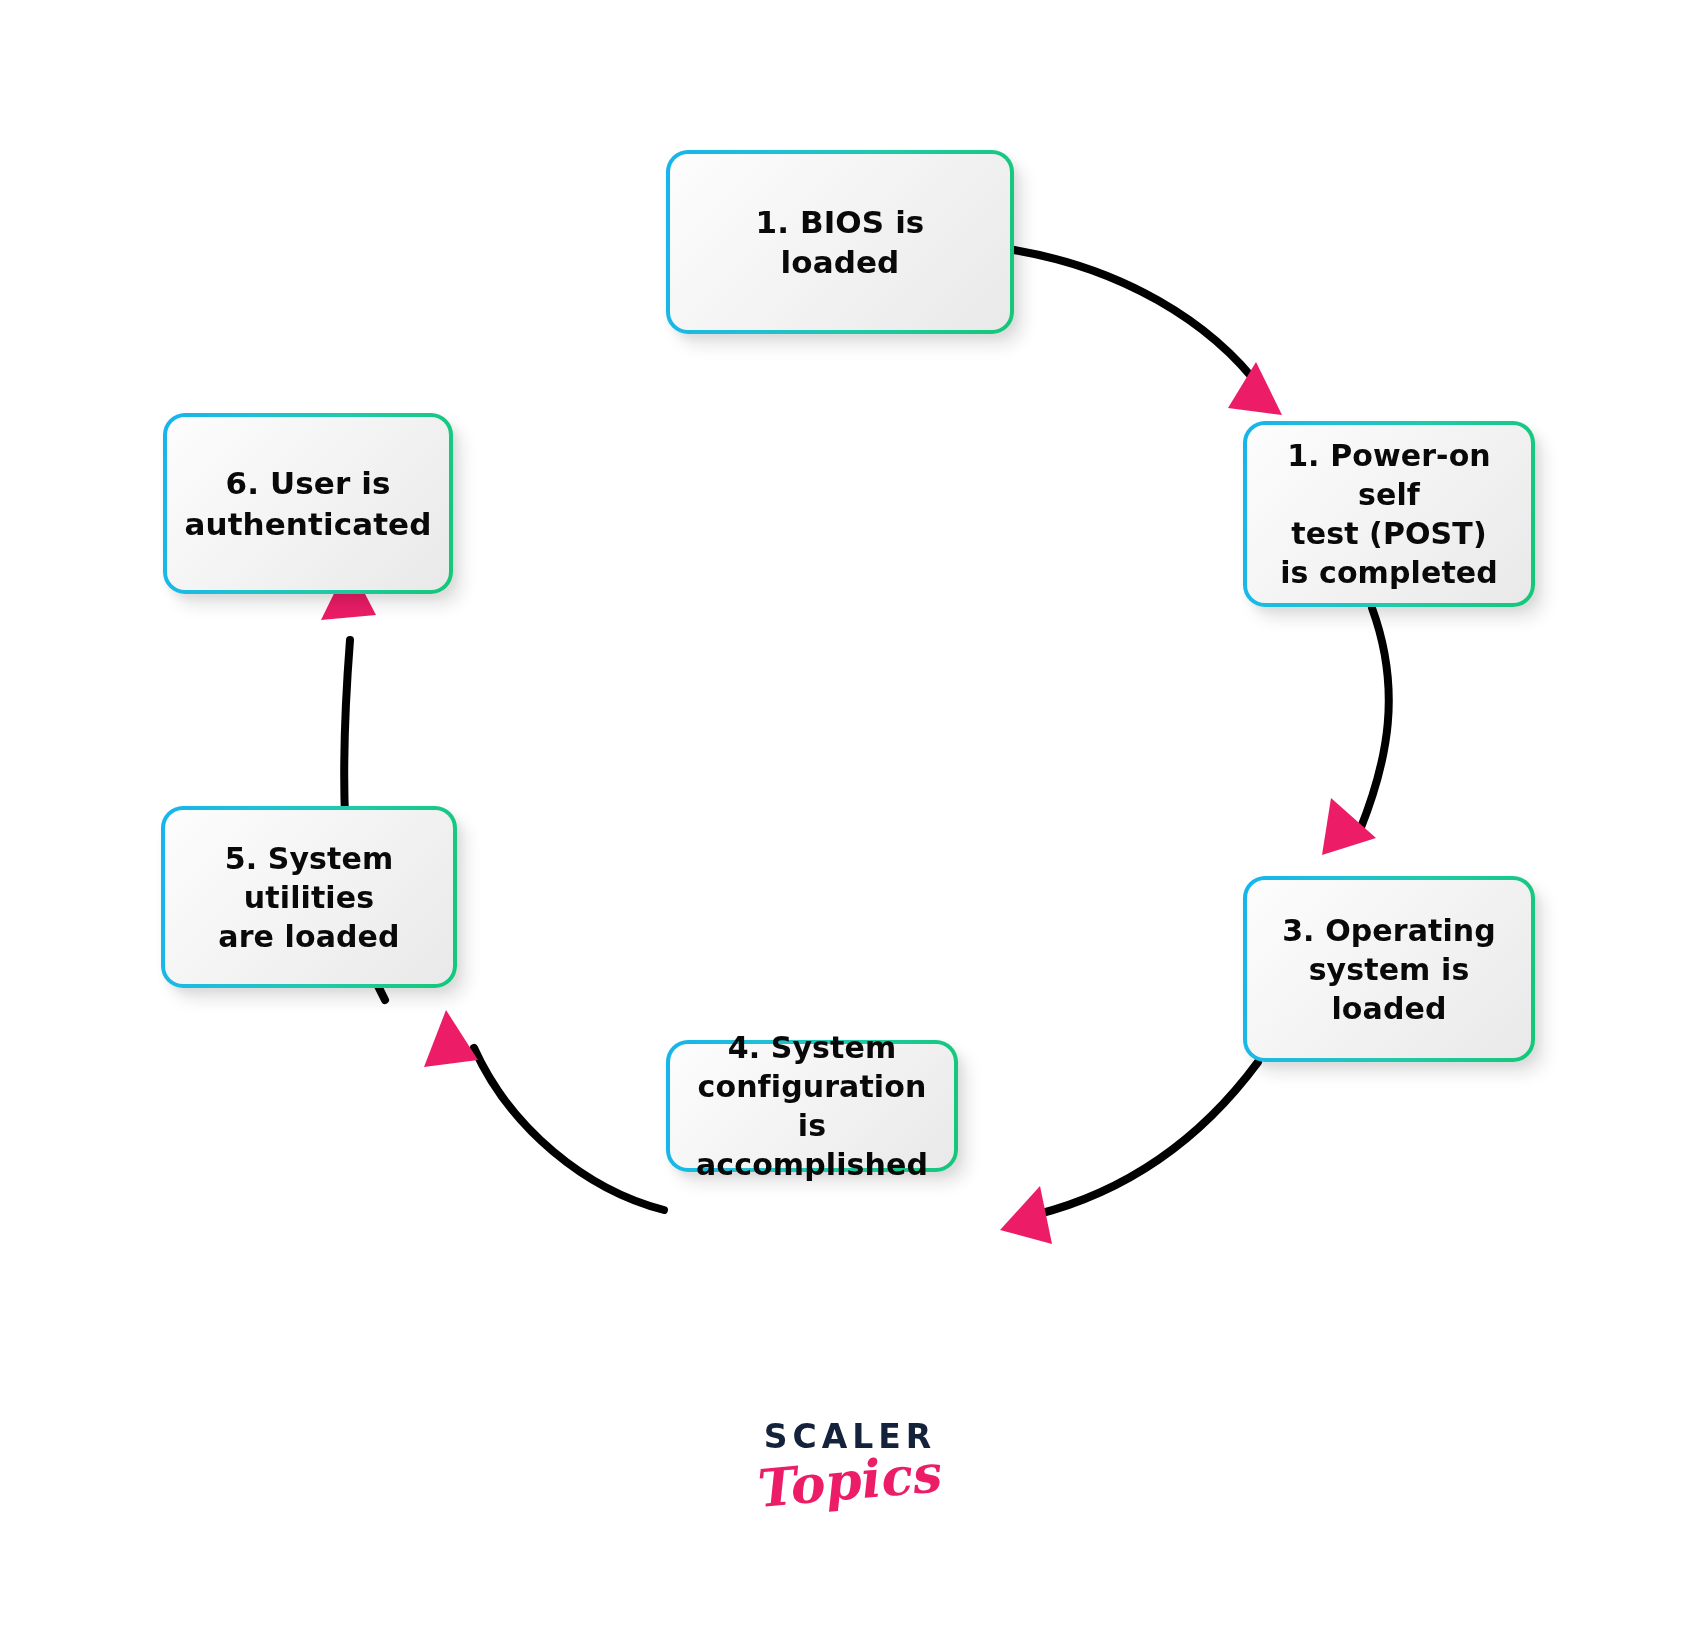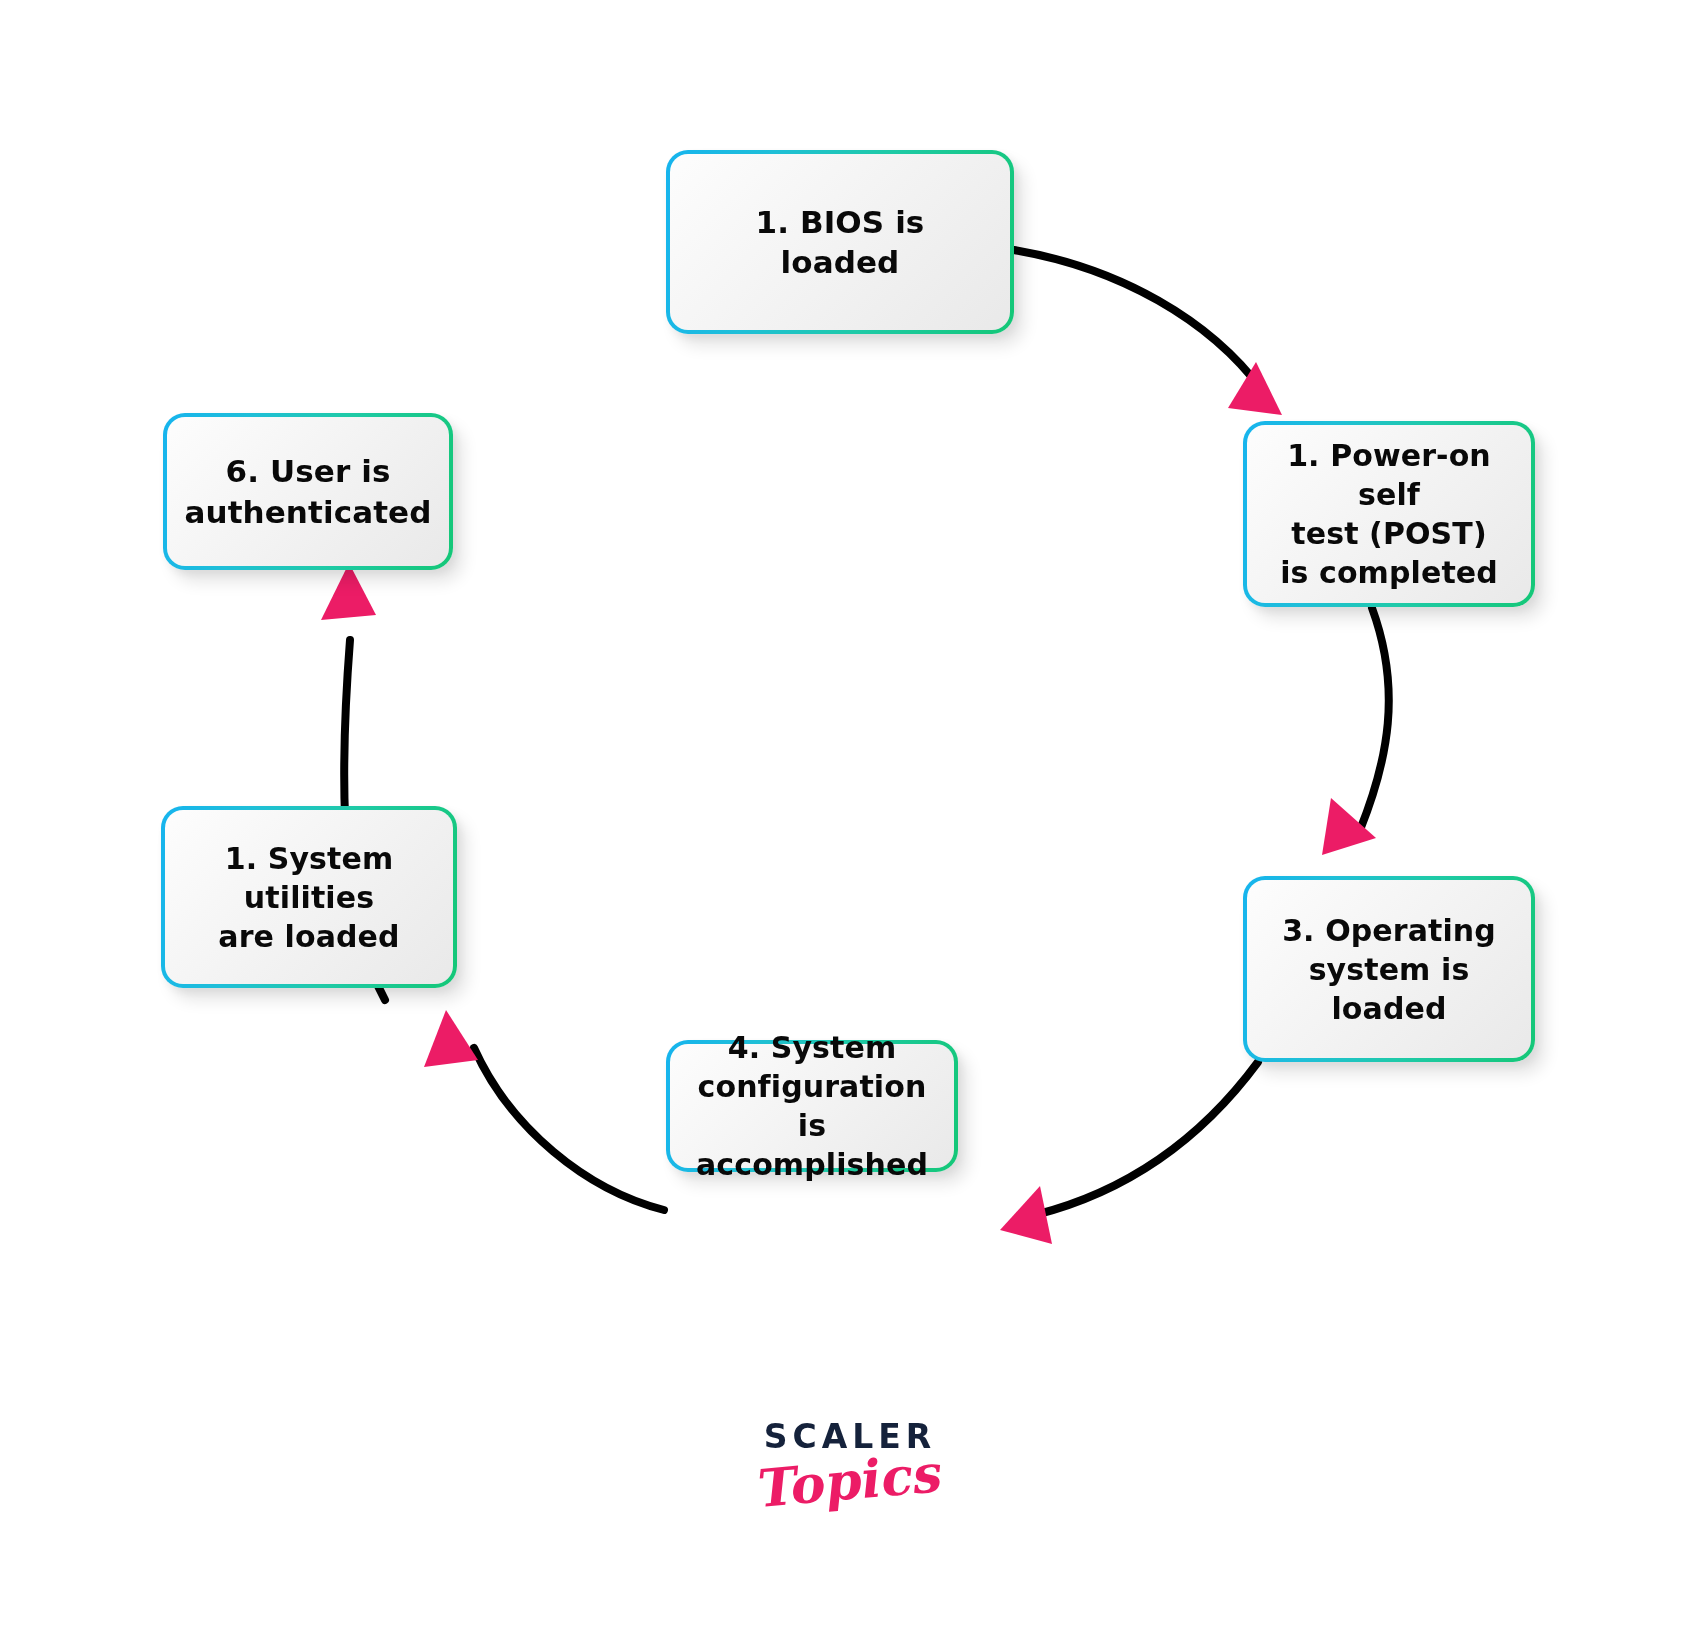--- a/index.html
+++ b/index.html
@@ -49,21 +49,21 @@
     letter-spacing: 0.1px;
     white-space: pre-line;
     padding: 0 14px;
   }
   
   #node-1 { left: 666px;  top: 150px;  width: 348px; height: 184px; }
   #node-2 { left: 1243px; top: 421px;  width: 292px; height: 186px; }
   #node-3 { left: 1243px; top: 876px;  width: 292px; height: 186px; }
   #node-4 { left: 666px;  top: 1040px; width: 292px; height: 132px; }
   #node-5 { left: 161px;  top: 806px;  width: 296px; height: 182px; }
-  #node-6 { left: 163px;  top: 413px;  width: 290px; height: 157px; }
+  #node-6 { left: 163px;  top: 413px;  width: 290px; height: 181px; }
   #node-1 .node-label { font-size: 31px; }
   #node-6 .node-label { font-size: 31px; }
 
   
   #logo {
     position: absolute;
     left: 700px;
     top: 1420px;
     width: 300px;
     height: 150px;
@@ -139,21 +139,21 @@
 loaded</span>
   </div>
 
   <div class="node" id="node-4">
     <span class="node-label">4. System
 configuration is
 accomplished</span>
   </div>
 
   <div class="node" id="node-5">
-    <span class="node-label">1. System
+    <span class="node-label">5. System
 utilities
 are loaded</span>
   </div>
 
   <div class="node" id="node-6">
     <span class="node-label">6. User is
 authenticated</span>
   </div>
 
   <div id="logo">

